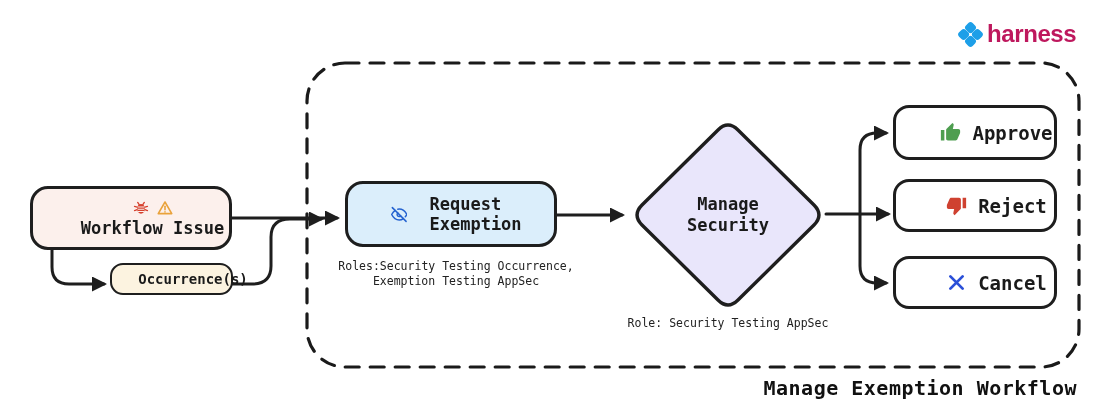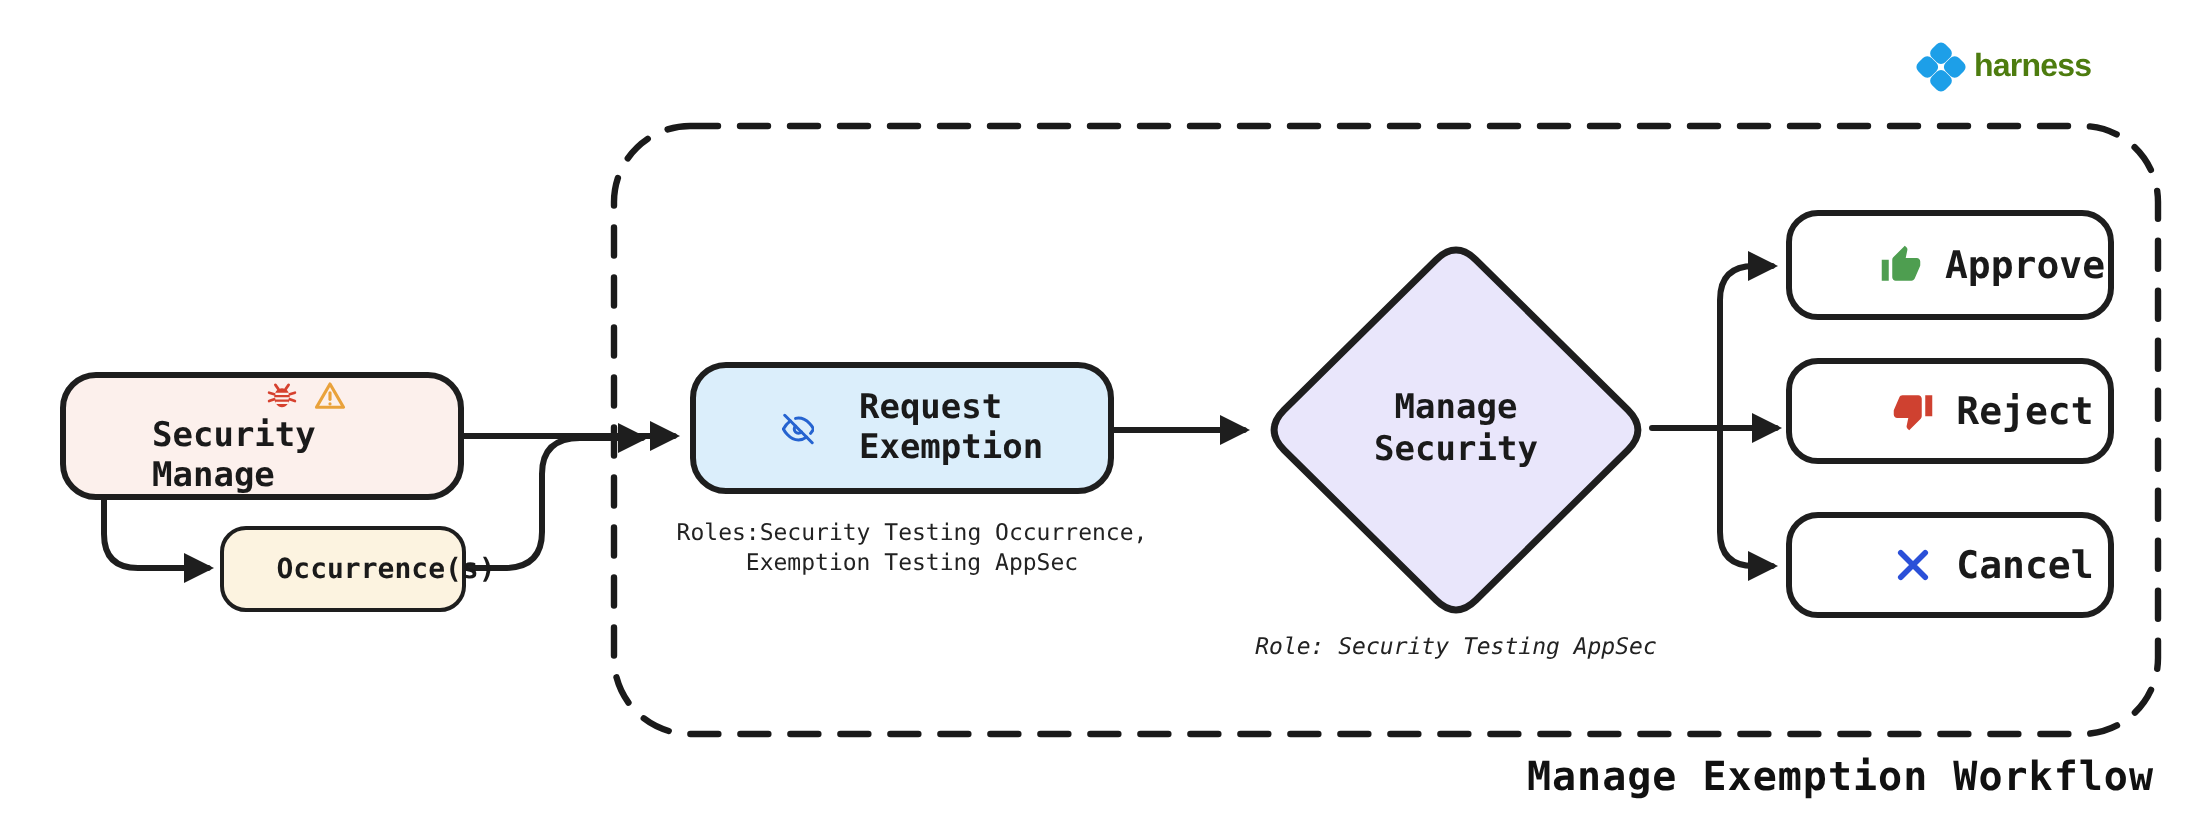--- a/index.html
+++ b/index.html
@@ -2,51 +2,51 @@
 <html><head>
 <meta charset="utf-8">
 <style>
   html,body{margin:0;padding:0;background:#ffffff;}
   .canvas{position:relative;width:1103px;height:418px;background:#ffffff;overflow:hidden;
           font-family:"DejaVu Sans Mono","Liberation Mono",monospace;color:#1a1a1a;}
   svg{display:block;}
 
   
   .logo{position:absolute;left:957px;top:20px;display:flex;align-items:center;gap:3px;}
-  .logo-text{font-family:"Liberation Sans","DejaVu Sans",sans-serif;font-size:16px;font-weight:700;
-             color:#4d7c0f;letter-spacing:-0.4px;}
+  .logo-text{font-family:"Liberation Sans","DejaVu Sans",sans-serif;font-size:24px;font-weight:700;
+             color:#be185d;letter-spacing:-0.4px;}
 
   
   .node{position:absolute;background:#fff;border:3px solid #1e1e1e;border-radius:18px;
         display:flex;align-items:center;justify-content:center;box-sizing:border-box;padding-left:43px;}
   .node-security{left:30px;top:186px;width:202px;height:64px;background:#fcf0ec;
                  flex-direction:column;gap:1px;}
   .node-security .icons{display:flex;gap:6px;align-items:center;height:18px;}
   .node-security .nlabel{font-size:17px;font-weight:700;}
-  .node-occurrence{left:110px;top:263px;width:123px;height:43px;background:#fcf3e0;
+  .node-occurrence{left:110px;top:263px;width:123px;height:32px;background:#fcf3e0;
                    border-width:2.5px;border-radius:13px;font-size:14px;font-weight:700;}
   .node-request{left:345px;top:181px;width:212px;height:66px;background:#dbeefb;gap:22px;}
   .node-request .nlabel{font-size:17px;font-weight:700;}
   .action{left:893px;width:164px;height:55px;background:#ffffff;border-radius:16px;gap:11px;}
   .action .nlabel{font-size:19px;font-weight:700;}
   .action-approve{top:105px;}
   .action-reject{top:179px;height:53px;}
   .action-cancel{top:256px;height:53px;}
 
   
   .diamond-svg{position:absolute;left:628px;top:116px;}
   .diamond-label{position:absolute;left:628px;top:116px;width:200px;height:198px;
                  display:flex;flex-direction:column;align-items:center;justify-content:center;
                  font-size:17px;font-weight:700;line-height:21px;}
 
   
   .note{position:absolute;font-size:11.5px;font-weight:400;color:#222222;text-align:center;
         line-height:15px;}
   .roles-note{left:316px;top:259px;width:280px;}
-  .role-note{left:588px;top:316px;width:280px;font-style:italic;}
+  .role-note{left:588px;top:316px;width:280px;}
 
   
   .caption{position:absolute;left:560px;top:376px;width:517px;text-align:right;
            font-size:20px;font-weight:700;color:#111111;letter-spacing:0.5px;}
 
   .connectors,.boundary{position:absolute;pointer-events:none;}
 </style>
 </head>
 <body>
 
@@ -102,21 +102,21 @@
         </g>
       </svg>
       <svg width="18" height="18" viewBox="0 0 24 24">
         <g fill="none" stroke-width="2.1" stroke-linejoin="round" stroke-linecap="round" stroke="#e9a23b">
           <path d="M12 4 21 19.5 H3 Z"></path>
           <path d="M12 9.8v4.4"></path>
           <path d="M12 17.2v.1"></path>
         </g>
       </svg>
     </div>
-    <div class="nlabel">Security Manage</div>
+    <div class="nlabel">Workflow Issue</div>
   </div>
 
   <div class="node node-occurrence">
     <span>Occurrence(s)</span>
   </div>
 
   <div class="node node-request">
     <svg width="23" height="23" viewBox="0 0 24 24">
       <g fill="none" stroke-width="2.2" stroke-linecap="round" stroke-linejoin="round" stroke="#2563d0">
         <path d="M17.94 17.94A10.07 10.07 0 0 1 12 20c-7 0-11-8-11-8a18.45 18.45 0 0 1 5.06-5.94M9.9 4.24A9.12 9.12 0 0 1 12 4c7 0 11 8 11 8a18.5 18.5 0 0 1-2.16 3.19M14.12 14.12a3 3 0 1 1-4.24-4.24"></path>

